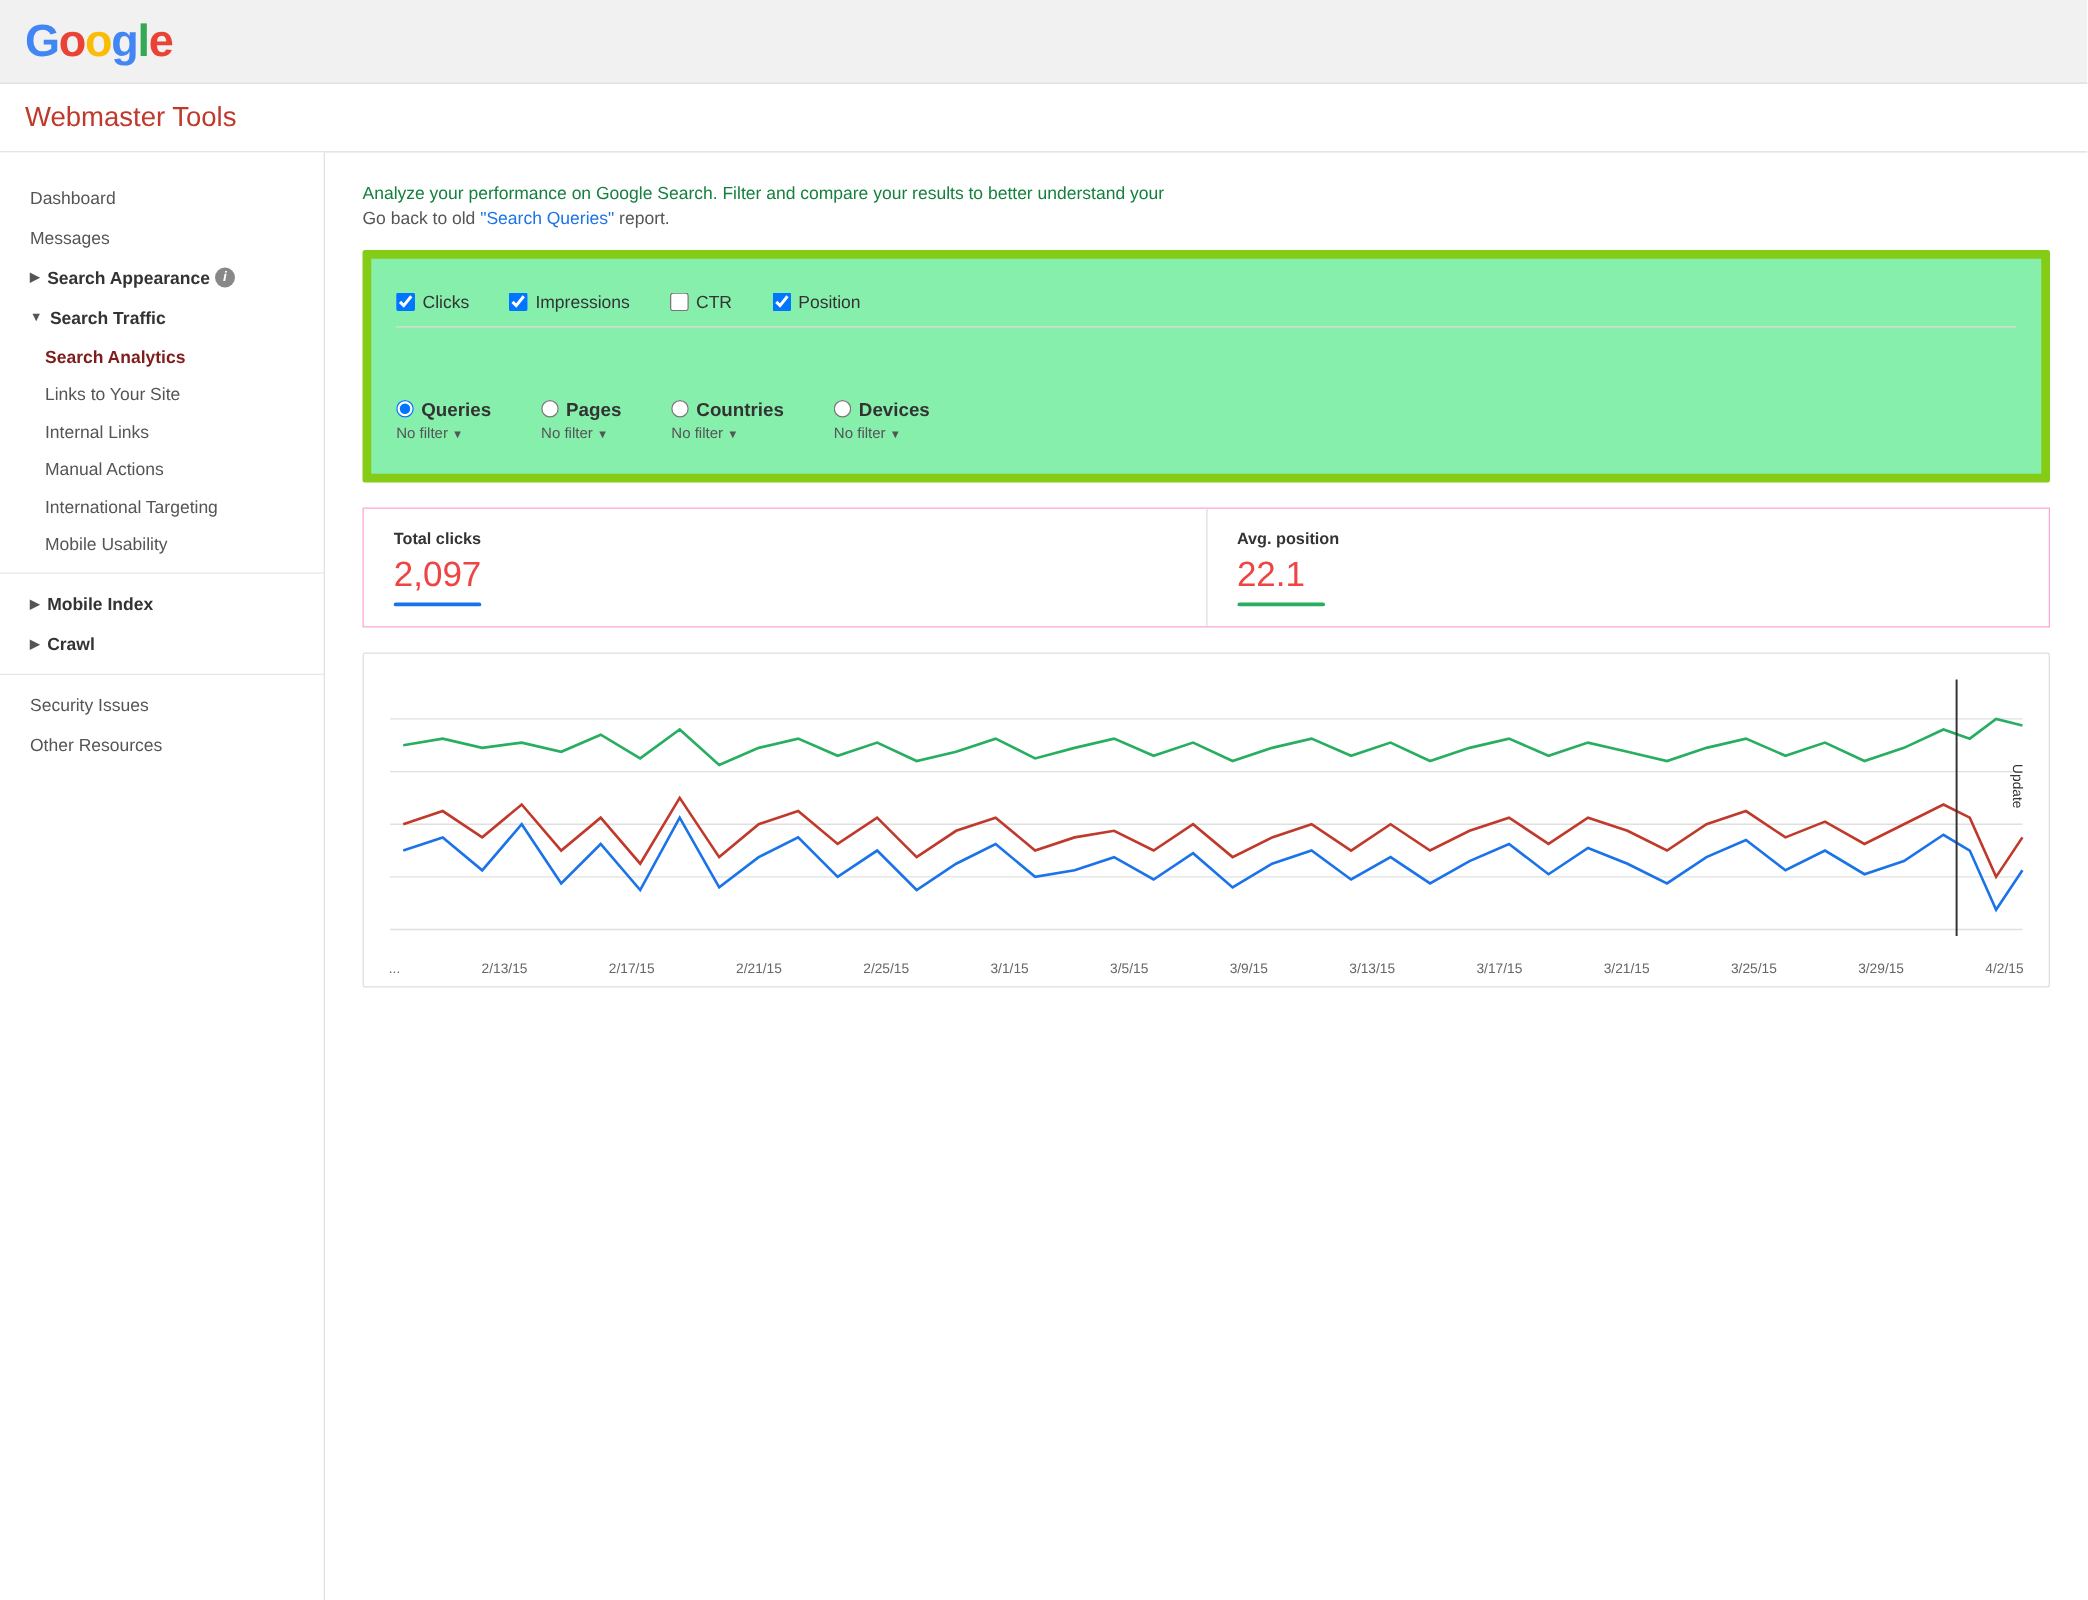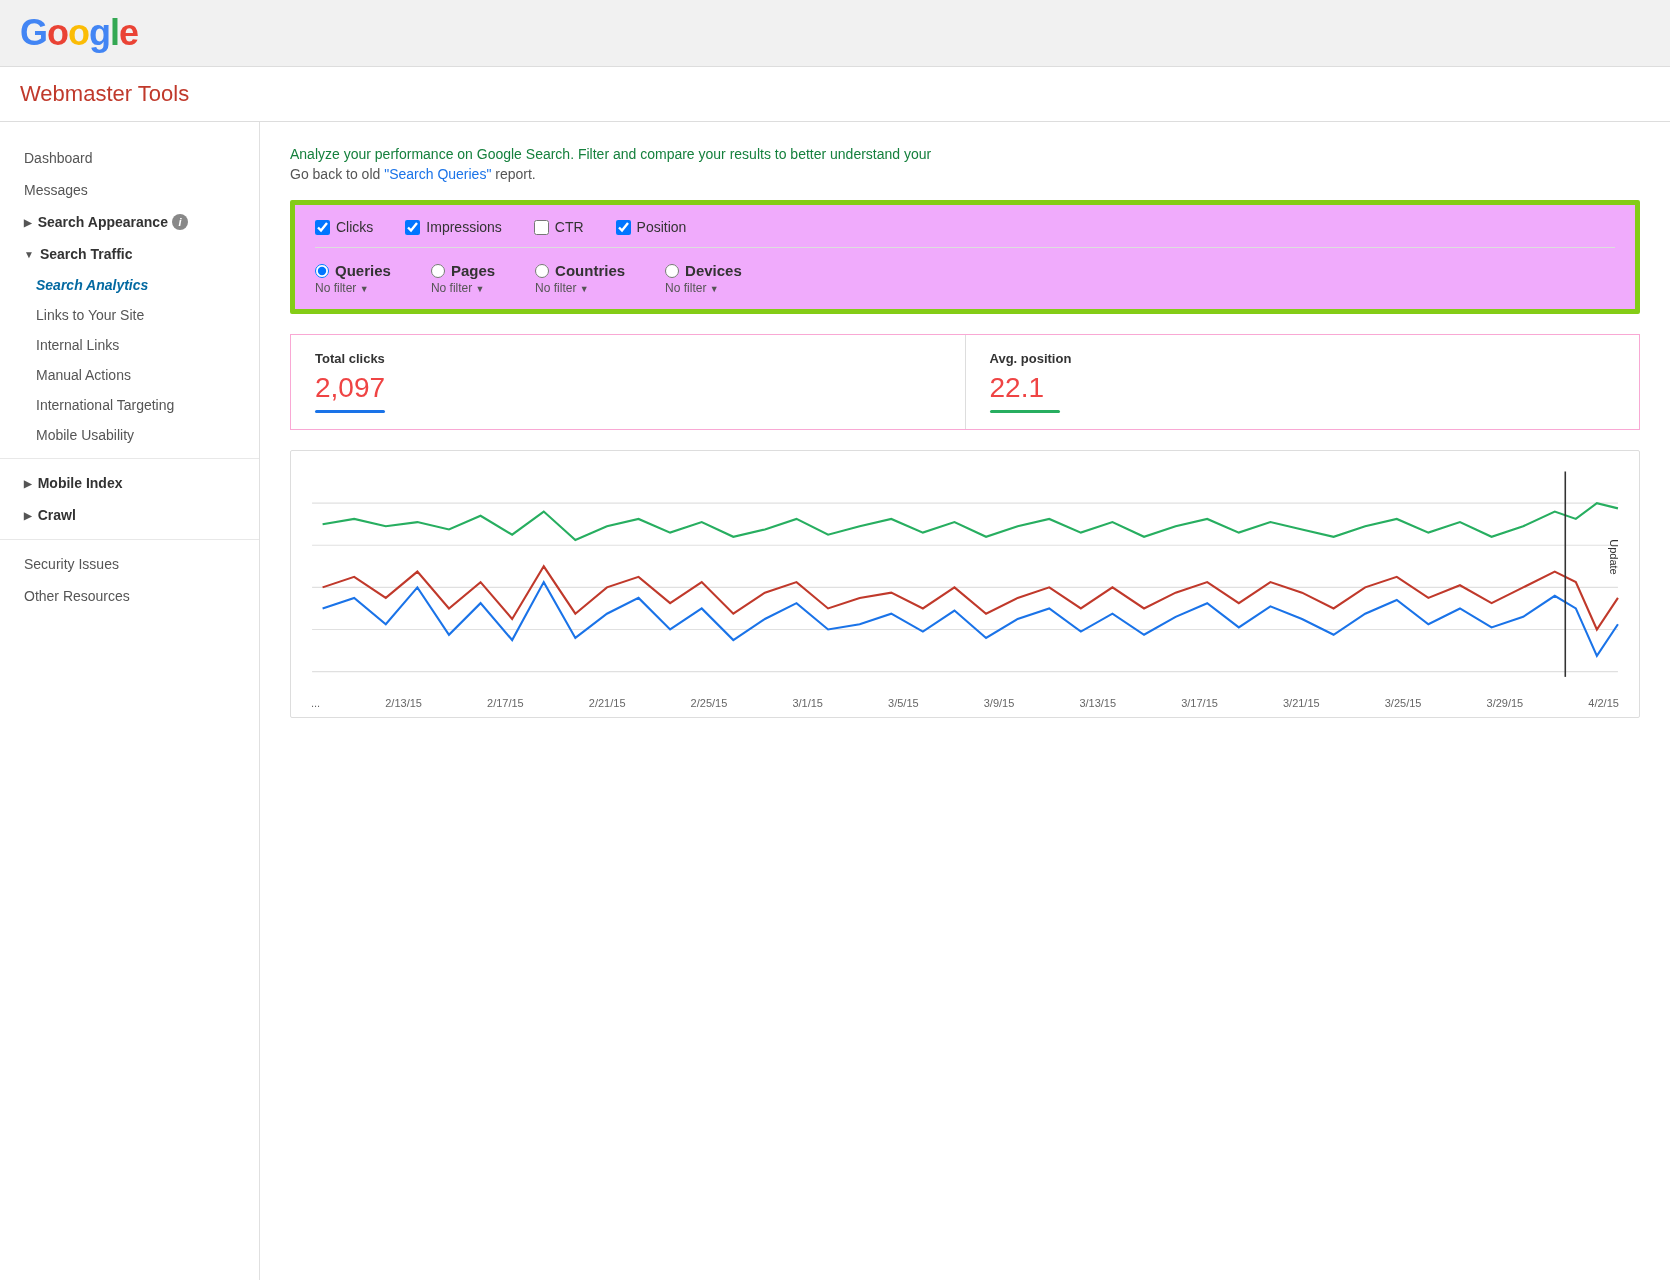--- a/index.html
+++ b/index.html
@@ -71,23 +71,22 @@
       color: #555;
     }
     .sidebar-sub-item {
       display: block;
       padding: 7px 24px 7px 36px;
       color: #555;
       cursor: pointer;
       font-size: 14px;
     }
     .sidebar-sub-item.active {
-      color: #0369a1;
+      color: #7f1d1d;
       font-weight: bold;
-      font-style: italic;
     }
     .sidebar-divider {
       height: 1px;
       background: #e8e8e8;
       margin: 8px 0;
     }
 
     
     #main {
       flex: 1;
@@ -111,24 +110,24 @@
       color: #555;
       margin-bottom: 18px;
     }
     .page-link-line a {
       color: #1a73e8;
       text-decoration: none;
     }
 
     
     .filter-bar {
-      background: #f0abfc;
-      border: 5px solid #84cc16;
+      background: #86efac;
+      border: 7px solid #84cc16;
       border-radius: 2px;
-      padding: 14px 20px;
+      padding: 26px 20px;
       margin-bottom: 20px;
     }
     .checkbox-row {
       display: flex;
       align-items: center;
       gap: 32px;
       margin-bottom: 14px;
       padding-bottom: 12px;
       border-bottom: 1px solid #ddd;
     }
@@ -149,22 +148,23 @@
       gap: 40px;
     }
     .radio-item {
       display: flex;
       flex-direction: column;
       align-items: flex-start;
       cursor: pointer;
     }
     .radio-label-row {
       display: flex;
-      align-items: center;
+      align-items: flex-start;
       gap: 6px;
+      margin-top: 44px;
     }
     .radio-item input[type="radio"] {
       width: 14px;
       height: 14px;
       cursor: pointer;
     }
     .radio-label {
       font-weight: bold;
       font-size: 15px;
     }

